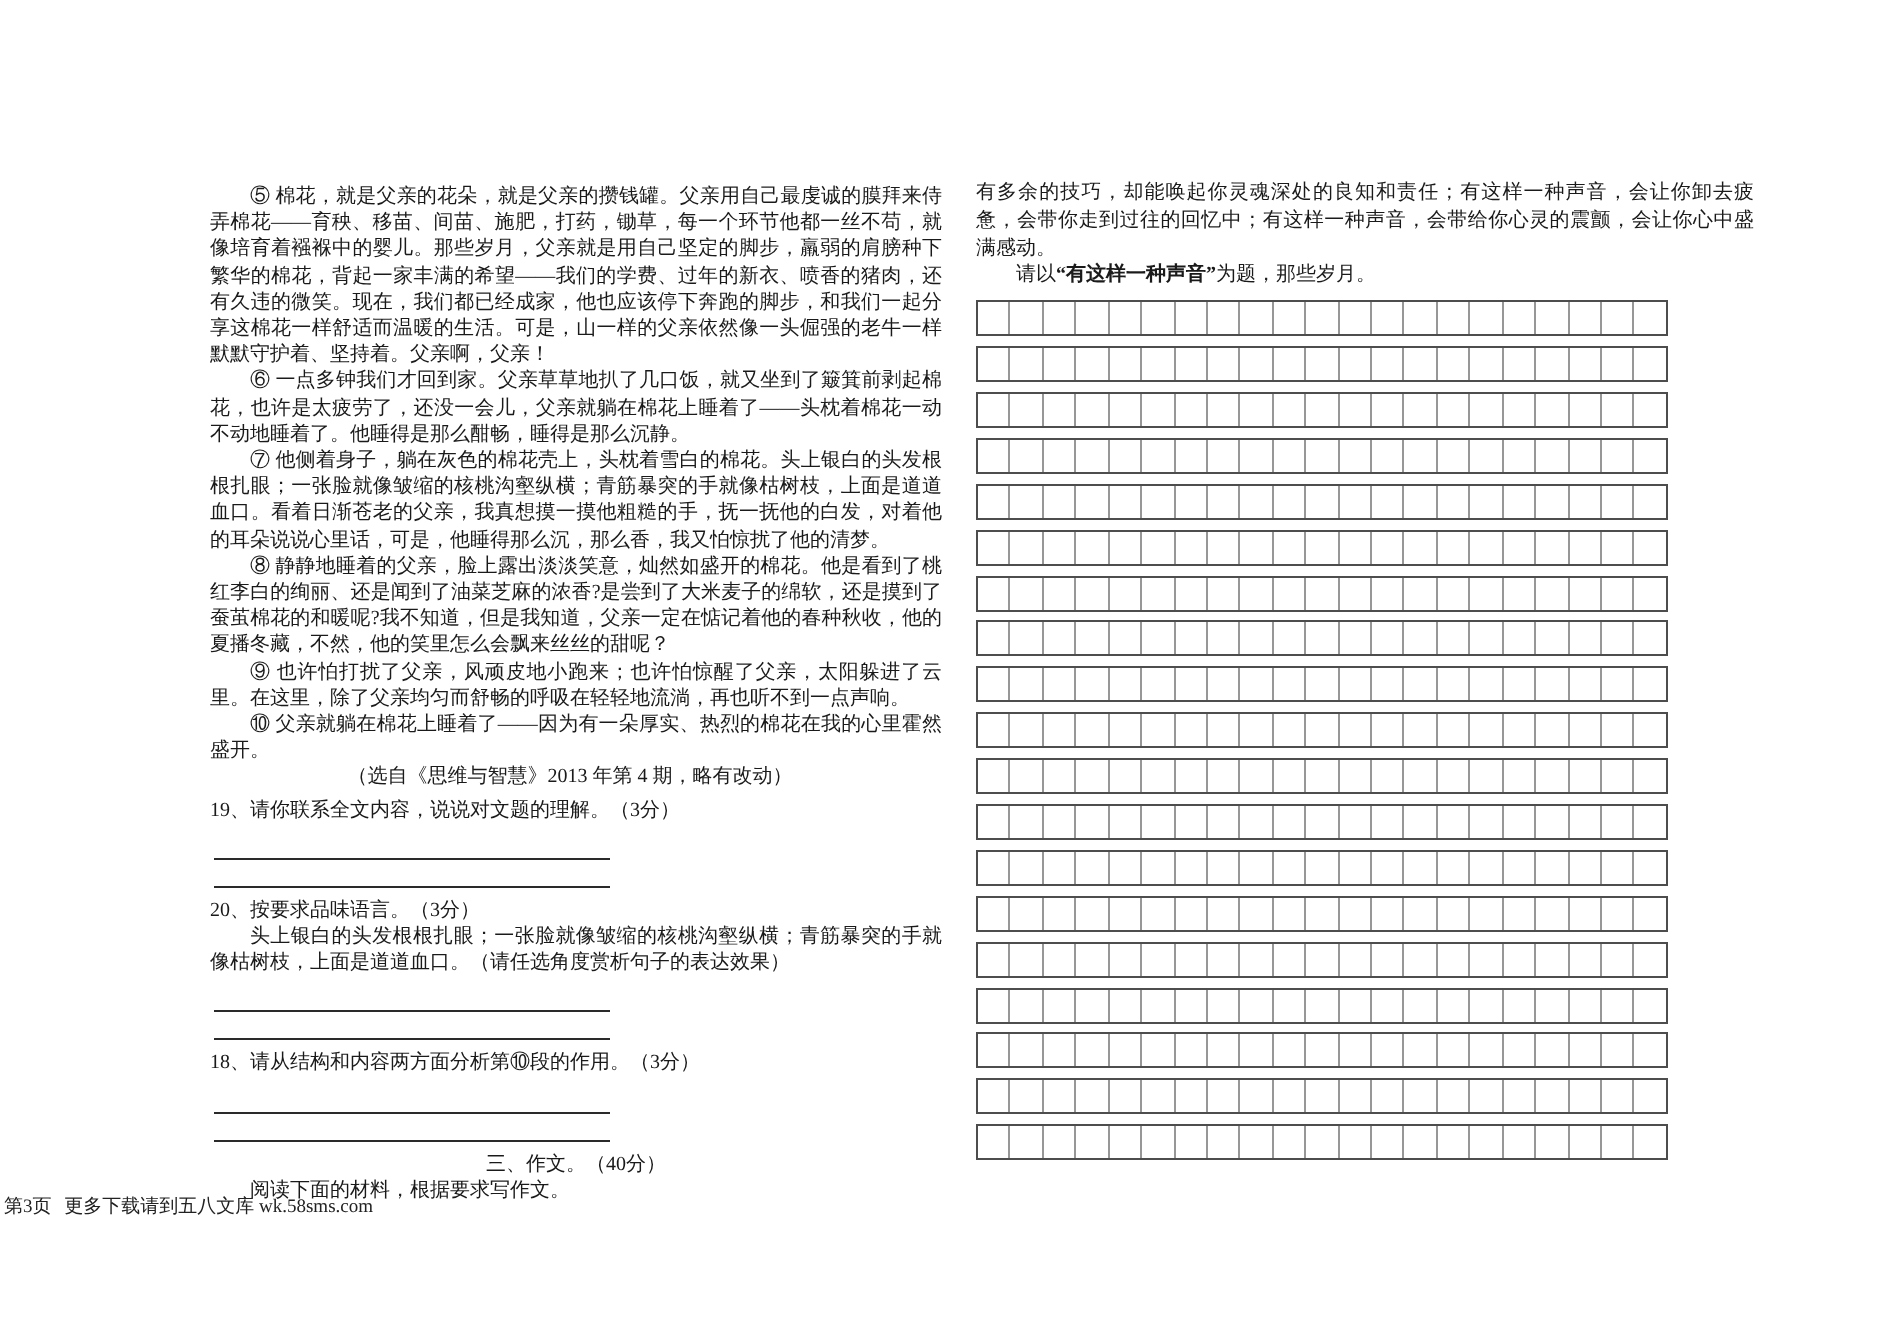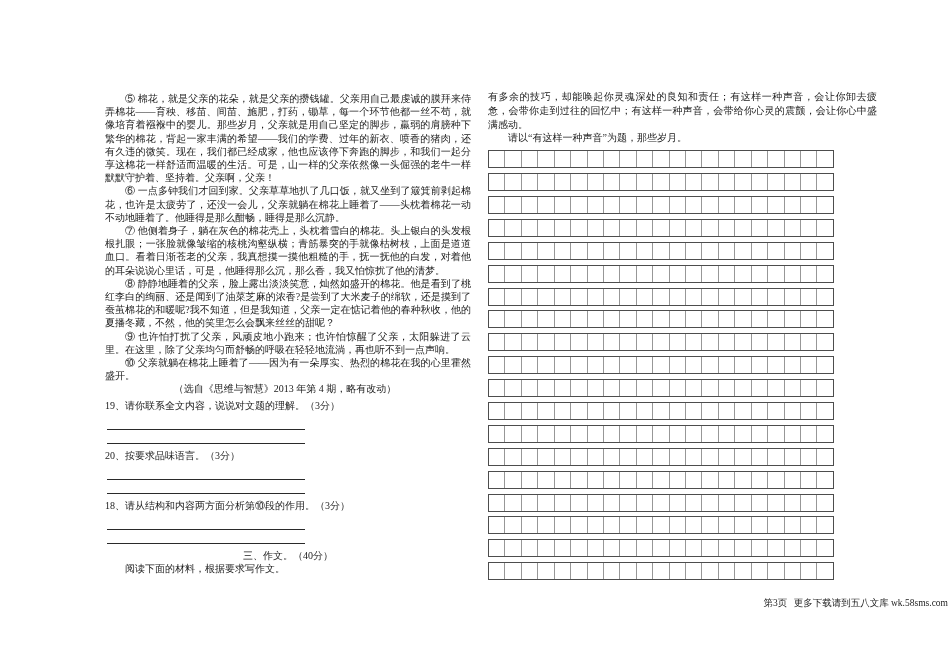--- a/index.html
+++ b/index.html
@@ -16,28 +16,28 @@
   .q-label{text-align:justify;}
   .q-quote{text-align:justify;text-indent:2em;}
   .answer-block{margin:4px 0 5px 2px;}
   .answer-line{width:198px;height:13px;border-bottom:1px solid #2a2a2a;}
   .section-title{margin-top:4px;text-align:center;}
   .indent1{text-indent:2em;}
   
   .col-right{position:absolute;left:488px;top:90px;width:389px;font-size:10px;line-height:13.8px;}
   .material-cont{text-align:justify;margin:0;}
   .prompt-line{text-indent:2em;margin:0;}
-  .bold{font-weight:normal;}
+  .bold{font-weight:bold;}
   
   .writing-grid{margin-top:5px;width:346px;}
   .grid-row{display:flex;height:16px;border:1px solid #4d4d4d;margin-bottom:4.9px;background:#fff;}
   .grid-cell{flex:1;border-left:1px solid #979797;}
   .grid-cell:first-child{border-left:none;}
   
-  .footer{position:absolute;left:0;top:597px;width:950px;text-align:right;font-size:9.5px;color:#222;}
+  .footer{position:absolute;left:0;top:597px;width:950px;text-align:left;font-size:9.5px;color:#222;}
   .footer span{margin:0 2px;}
 </style>
 </head>
 <body>
 
 <div class="page">
 
   <div class="col-left">
     <div id="reading-paragraphs">
         <p>⑤ 棉花，就是父亲的花朵，就是父亲的攒钱罐。父亲用自己最虔诚的膜拜来侍弄棉花——育秧、移苗、间苗、施肥，打药，锄草，每一个环节他都一丝不苟，就像培育着襁褓中的婴儿。那些岁月，父亲就是用自己坚定的脚步，羸弱的肩膀种下繁华的棉花，背起一家丰满的希望——我们的学费、过年的新衣、喷香的猪肉，还有久违的微笑。现在，我们都已经成家，他也应该停下奔跑的脚步，和我们一起分享这棉花一样舒适而温暖的生活。可是，山一样的父亲依然像一头倔强的老牛一样默默守护着、坚持着。父亲啊，父亲！</p>
@@ -51,20 +51,21 @@
     <div id="questions">
         <div class="question">
           <div class="q-label">19、请你联系全文内容，说说对文题的理解。（3分）</div>
           <div class="answer-block">
             <div class="answer-line"></div>
             <div class="answer-line"></div>
           </div>
         </div>
         <div class="question">
           <div class="q-label">20、按要求品味语言。（3分）</div>
+          <div class="q-quote">头上银白的头发根根扎眼；一张脸就像皱缩的核桃沟壑纵横；青筋暴突的手就像枯树枝，上面是道道血口。（请任选角度赏析句子的表达效果）</div>
           <div class="answer-block">
             <div class="answer-line"></div>
             <div class="answer-line"></div>
           </div>
         </div>
         <div class="question">
           <div class="q-label">18、请从结构和内容两方面分析第⑩段的作用。（3分）</div>
           <div class="answer-block">
             <div class="answer-line"></div>
             <div class="answer-line"></div>

